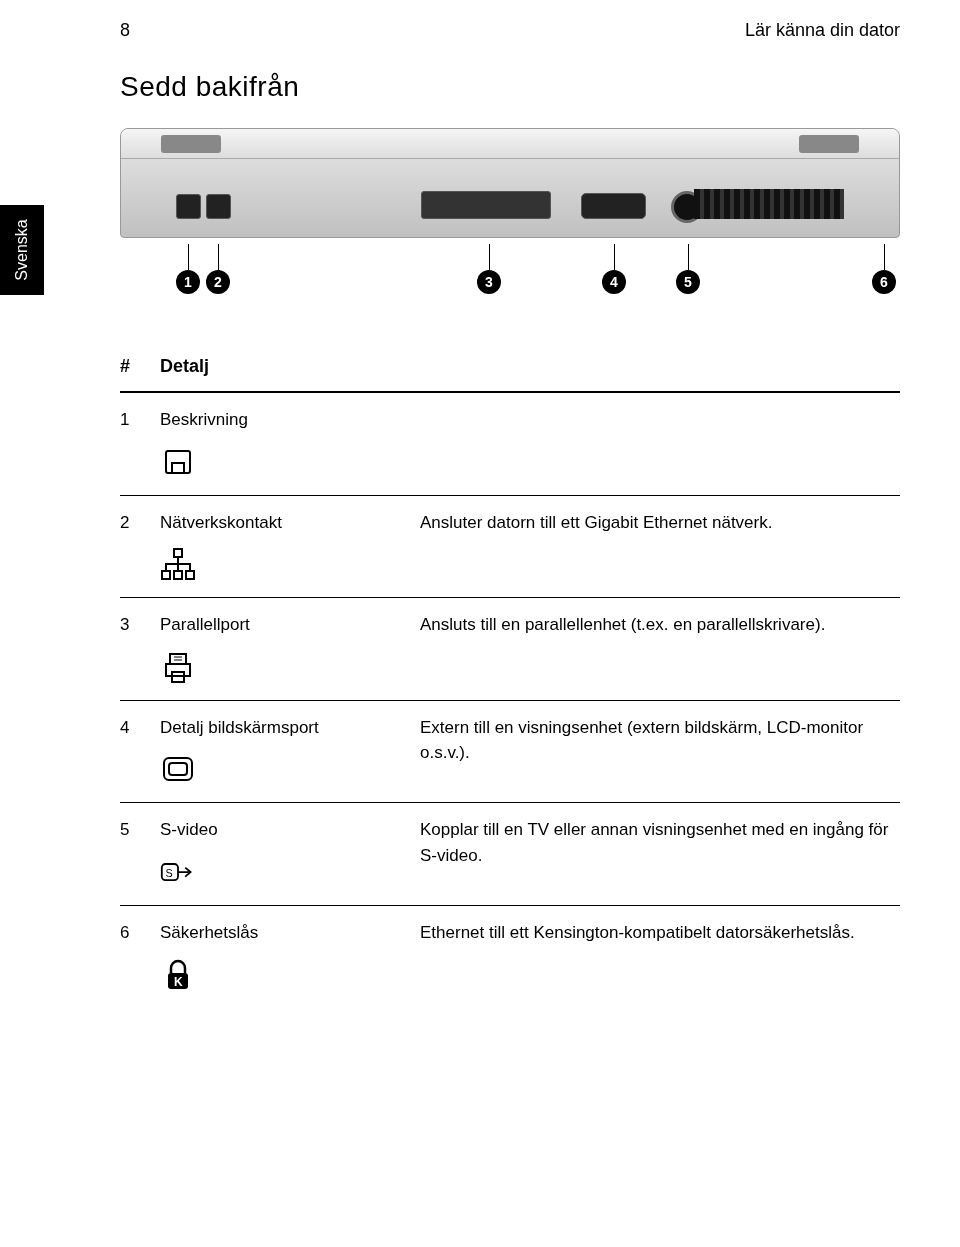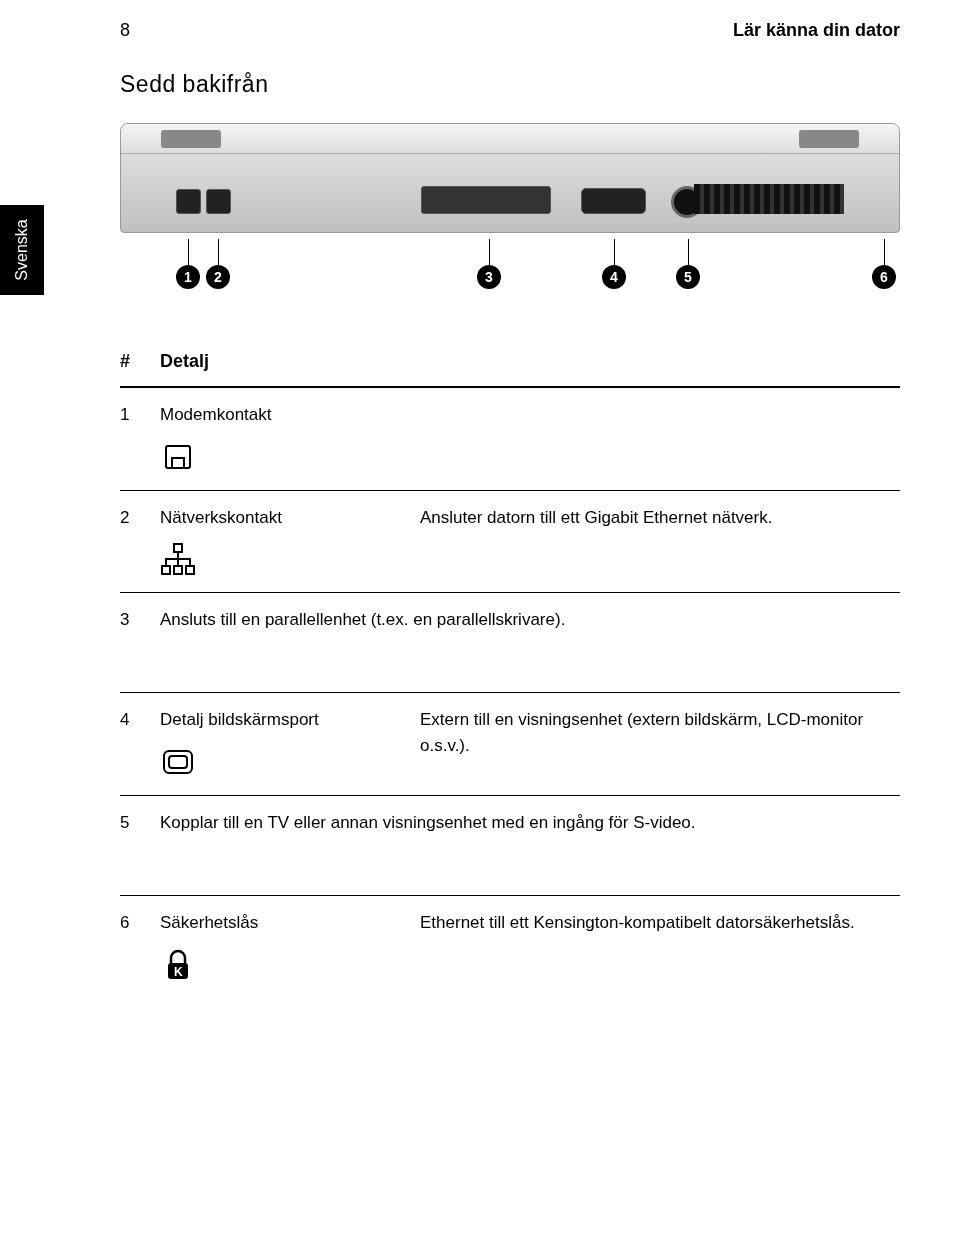--- a/index.html
+++ b/index.html
@@ -11,23 +11,23 @@
     margin: 0 auto;
     position: relative;
   }
   .page-header {
     display: flex;
     justify-content: space-between;
     padding: 20px 60px 10px 120px;
     font-size: 18px;
   }
   .page-num { font-weight: normal; }
-  .chapter-title { font-weight: bold; }
+  .chapter-title { font-weight: normal; }
   .main-title {
-    font-size: 23px;
+    font-size: 28px;
     font-weight: normal;
     margin: 20px 0 25px 120px;
     letter-spacing: 0.5px;
   }
   .side-tab {
     position: absolute;
     left: 0;
     top: 205px;
     width: 44px;
     height: 90px;
@@ -159,21 +159,21 @@
 
 <div class="table-area">
   <div class="hdr-row">
     <div class="col-num">#</div>
     <div class="col-detail">Detalj</div>
   </div>
 
   <div class="data-row">
     <div class="col-num">1</div>
     <div class="col-detail">
-      <span>Modemkontakt</span>
+      <span>Beskrivning</span>
       <span class="icon">
         <svg viewBox="0 0 36 36">
             <rect x="6" y="6" width="24" height="22" rx="2" fill="none" stroke="#000" stroke-width="2"></rect>
             <rect x="12" y="18" width="12" height="10" fill="none" stroke="#000" stroke-width="2"></rect>
           </svg>
       </span>
     </div>
   </div>
 
   <div class="data-row">
@@ -188,39 +188,61 @@
             <rect x="26" y="24" width="8" height="8" fill="none" stroke="#000" stroke-width="2"></rect>
             <path d="M18 10 V17 M6 24 V17 H30 V24 M18 17 V24" fill="none" stroke="#000" stroke-width="2"></path>
           </svg>
       </span>
     </div>
     <div class="col-desc">Ansluter datorn till ett Gigabit Ethernet nätverk.</div>
   </div>
 
   <div class="data-row">
     <div class="col-num">3</div>
+    <div class="col-detail">
+      <span>Parallellport</span>
+      <span class="icon">
+        <svg viewBox="0 0 36 36">
+            <rect x="10" y="4" width="16" height="10" fill="none" stroke="#000" stroke-width="2"></rect>
+            <rect x="6" y="14" width="24" height="12" fill="none" stroke="#000" stroke-width="2"></rect>
+            <rect x="12" y="22" width="12" height="10" fill="none" stroke="#000" stroke-width="2"></rect>
+            <line x1="14" y1="7" x2="22" y2="7" stroke="#000" stroke-width="1"></line>
+            <line x1="14" y1="10" x2="22" y2="10" stroke="#000" stroke-width="1"></line>
+          </svg>
+      </span>
+    </div>
     <div class="col-desc">Ansluts till en parallellenhet (t.ex. en parallellskrivare).</div>
   </div>
 
   <div class="data-row">
     <div class="col-num">4</div>
     <div class="col-detail">
       <span>Detalj bildskärmsport</span>
       <span class="icon">
         <svg viewBox="0 0 36 36">
             <rect x="4" y="6" width="28" height="22" rx="5" fill="none" stroke="#000" stroke-width="2"></rect>
             <rect x="9" y="11" width="18" height="12" rx="3" fill="none" stroke="#000" stroke-width="2"></rect>
           </svg>
       </span>
     </div>
     <div class="col-desc">Extern till en visningsenhet (extern bildskärm, LCD-monitor o.s.v.).</div>
   </div>
 
   <div class="data-row">
     <div class="col-num">5</div>
+    <div class="col-detail">
+      <span>S-video</span>
+      <span class="icon">
+        <svg viewBox="0 0 40 36">
+            <rect x="2" y="8" width="18" height="18" rx="4" fill="none" stroke="#000" stroke-width="2"></rect>
+            <text x="6" y="22" font-size="12" font-family="Arial" fill="#000">S</text>
+            <path d="M20 17 H32 M28 12 L34 17 L28 22" fill="none" stroke="#000" stroke-width="2"></path>
+          </svg>
+      </span>
+    </div>
     <div class="col-desc">Kopplar till en TV eller annan visningsenhet med en ingång för S-video.</div>
   </div>
 
   <div class="data-row" style="border-bottom:none;">
     <div class="col-num">6</div>
     <div class="col-detail">
       <span>Säkerhetslås</span>
       <span class="icon">
         <svg viewBox="0 0 36 36">
             <path d="M11 16 V11 a7 7 0 0 1 14 0 V16" fill="none" stroke="#000" stroke-width="2.5"></path>

